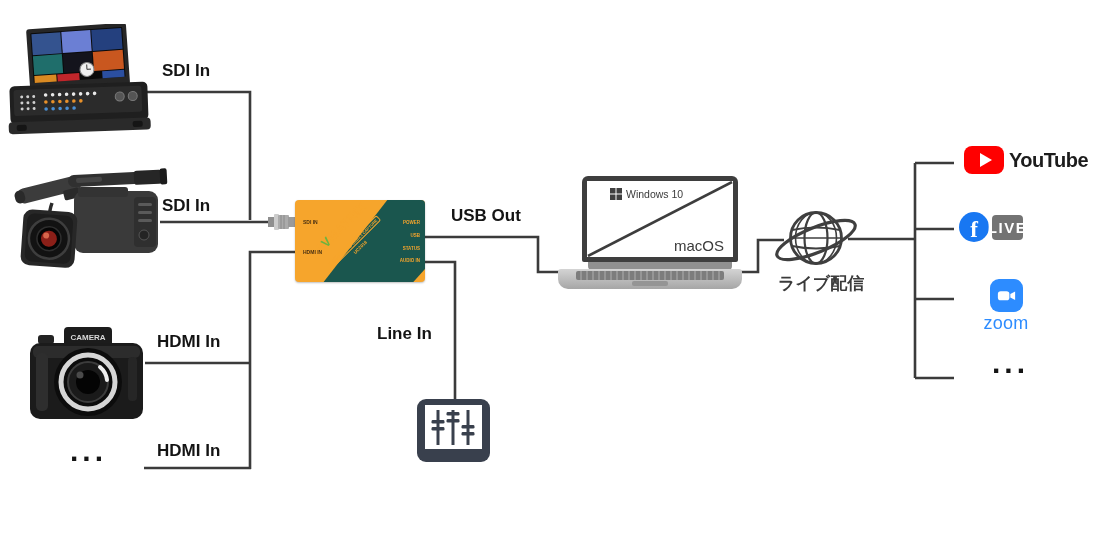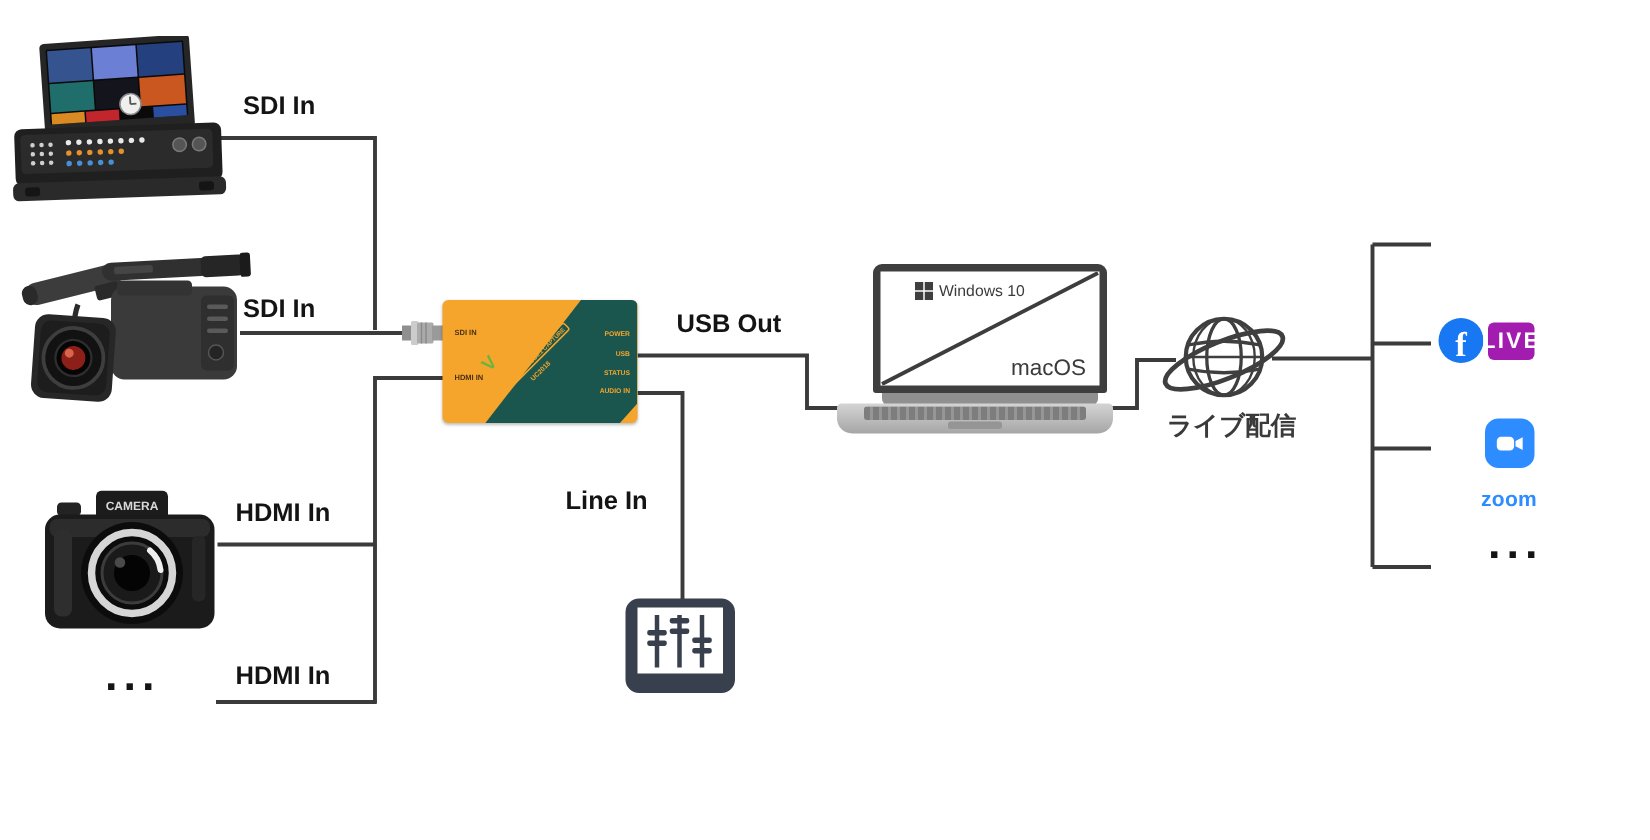--- a/index.html
+++ b/index.html
@@ -46,25 +46,25 @@
   .lt-pad{position:absolute;left:50%;top:12px;width:36px;height:5px;margin-left:-18px;background:#959595;border-radius:2px;}
 
   
   .yt{position:absolute;left:964px;top:146px;display:flex;align-items:center;gap:5px;}
   .yt-btn{width:40px;height:28px;background:#FF0000;border-radius:8px;display:flex;align-items:center;justify-content:center;}
   .yt-tri{width:0;height:0;border-left:12px solid #fff;border-top:7px solid transparent;border-bottom:7px solid transparent;margin-left:3px;}
   .yt-txt{font-size:20px;font-weight:700;color:#1c1c1c;letter-spacing:-.5px;}
   .fb{position:absolute;left:959px;top:212px;display:flex;align-items:center;gap:3px;}
   .fb-ic{width:30px;height:30px;border-radius:50%;background:#1877F2;overflow:hidden;display:flex;justify-content:center;}
   .fb-ic span{color:#fff;font-size:23px;font-weight:700;margin-top:5px;font-family:"Liberation Serif",serif;}
-  .fb-live{width:31px;height:25px;background:#a21caf;border-radius:4px;display:flex;align-items:center;justify-content:center;
+  .fb-live{width:31px;height:25px;background:#737373;border-radius:4px;display:flex;align-items:center;justify-content:center;
            color:#fff;font-size:15px;font-weight:800;letter-spacing:1.5px;text-align:right;}
   .zm{position:absolute;left:980px;top:279px;width:52px;display:flex;flex-direction:column;align-items:center;}
   .zm-ic{width:33px;height:33px;background:#2D8CFF;border-radius:9px;display:flex;align-items:center;justify-content:center;}
-  .zm-txt{margin-top:13px;font-size:14px;font-weight:700;color:#2D8CFF;letter-spacing:.2px;line-height:1;}
+  .zm-txt{margin-top:2px;font-size:18px;font-weight:400;color:#2D8CFF;letter-spacing:.2px;line-height:1;}
 </style>
 </head>
 <body>
 
 <div class="stage">
 
   <svg class="wires" width="1100" height="560">
     <polyline class="wire" points="140,92 250,92 250,220"></polyline>
     <polyline class="wire" points="160,222 278,222"></polyline>
     <polyline class="wire" points="145,363 251,363"></polyline>
@@ -265,20 +265,26 @@
     <circle cx="45" cy="36" r="25.5" fill="#ffffff" stroke="#3f3f3f" stroke-width="2.8"></circle>
     <ellipse cx="45" cy="36" rx="11.5" ry="25.5" fill="none" stroke="#3f3f3f" stroke-width="2.2"></ellipse>
     <ellipse cx="45" cy="36" rx="20.5" ry="25.5" fill="none" stroke="#3f3f3f" stroke-width="1.6"></ellipse>
     <path d="M21,28 Q45,23 69,28" stroke="#3f3f3f" stroke-width="2.2" fill="none"></path>
     <path d="M21,44 Q45,49 69,44" stroke="#3f3f3f" stroke-width="2.2" fill="none"></path>
     <line x1="19.5" y1="36" x2="70.5" y2="36" stroke="#3f3f3f" stroke-width="1.6"></line>
     <ellipse cx="45" cy="38" rx="42" ry="12.5" fill="none" stroke="#3f3f3f" stroke-width="3.2" transform="rotate(-22 45 38)"></ellipse>
   </svg>
   <div class="lbl" style="left:778px;top:272px;width:92px;text-align:left;color:#3a3a3a">ライブ配信</div>
 
+  <div class="yt">
+    <div class="yt-btn">
+        <div class="yt-tri"></div>
+      </div>
+    <div class="yt-txt">YouTube</div>
+  </div>
   <div class="fb">
     <div class="fb-ic">
         <span>f</span>
       </div>
     <div class="fb-live">LIVE</div>
   </div>
   <div class="zm">
     <div class="zm-ic">
       <svg width="23" height="23" viewBox="0 0 24 24">
         <rect x="3" y="7.5" width="12" height="9.5" rx="3" fill="#fff"></rect>

